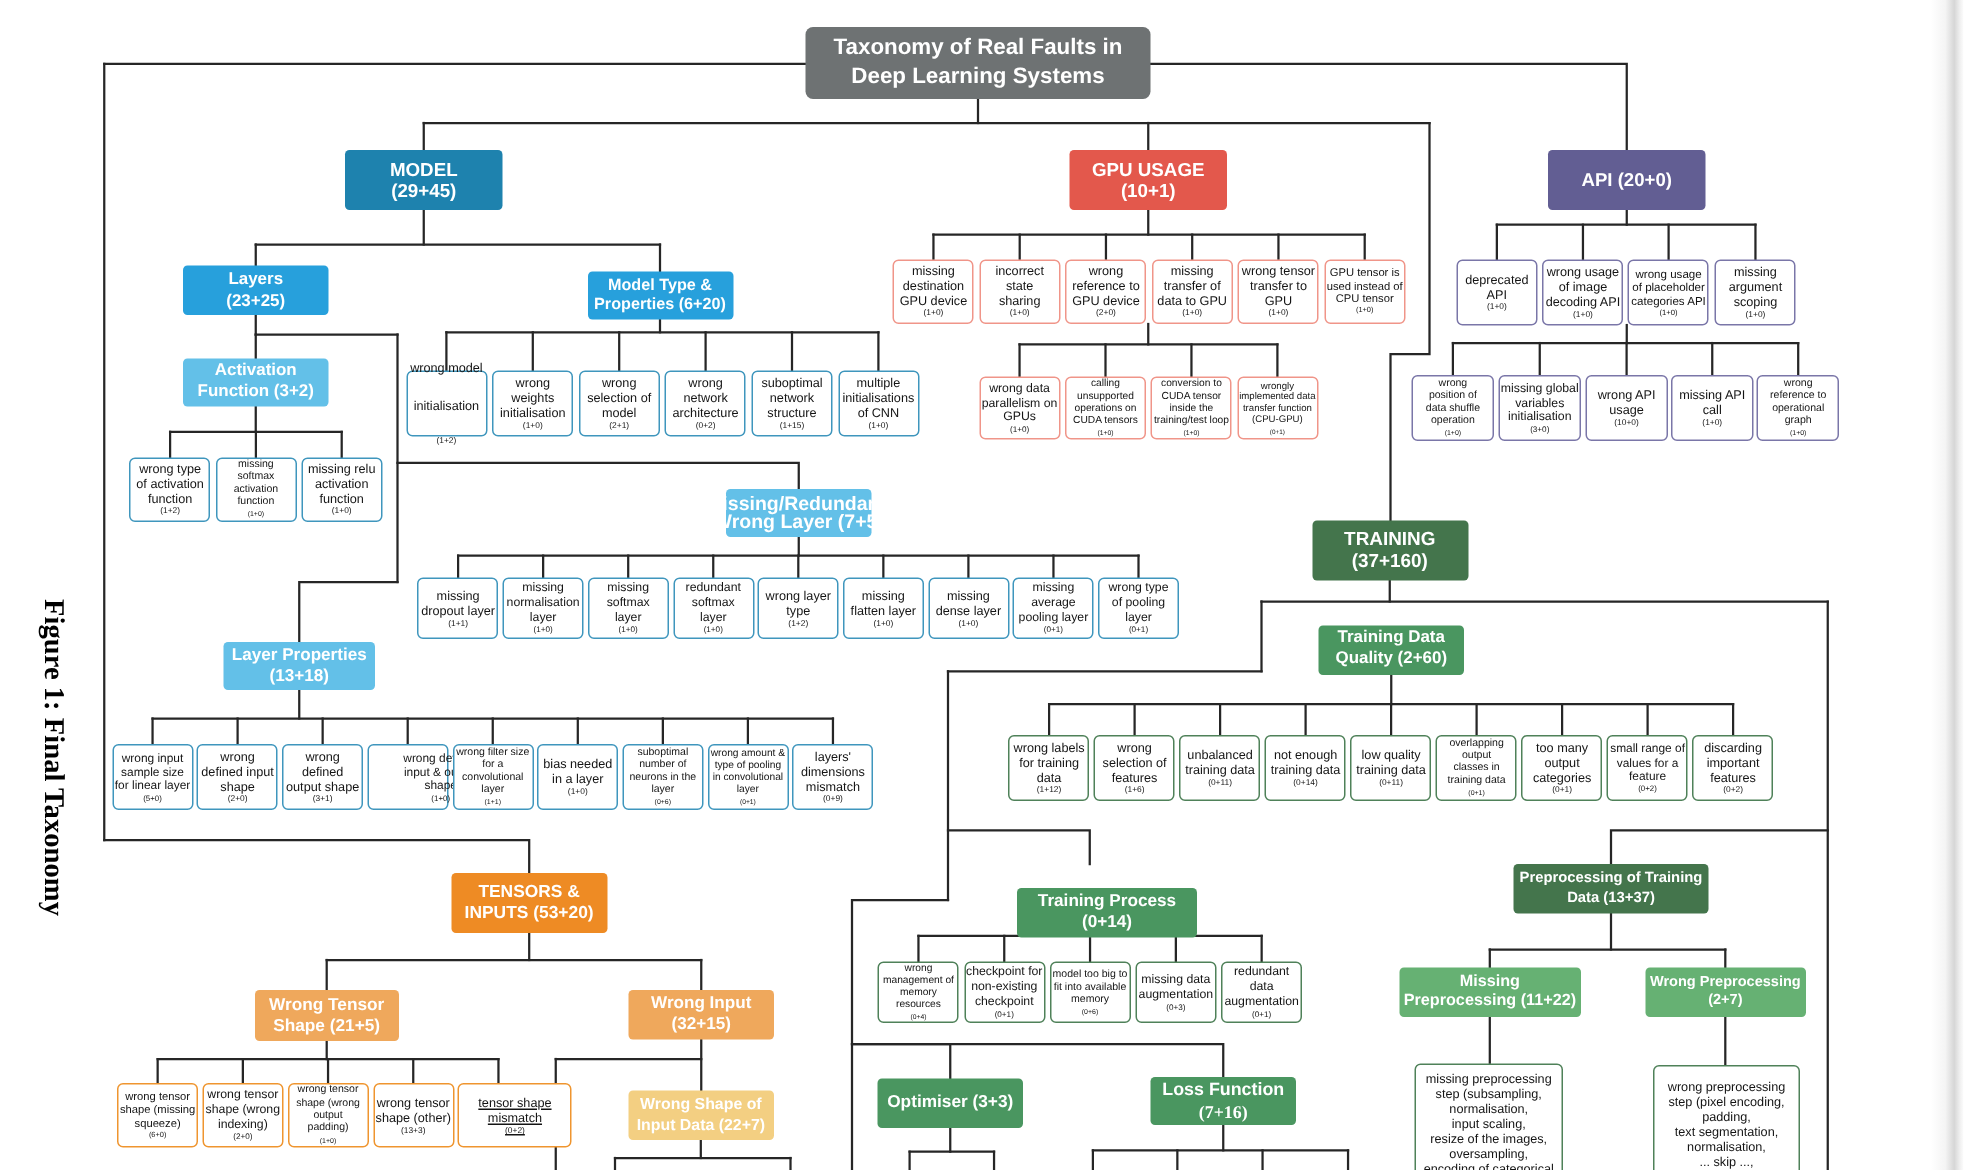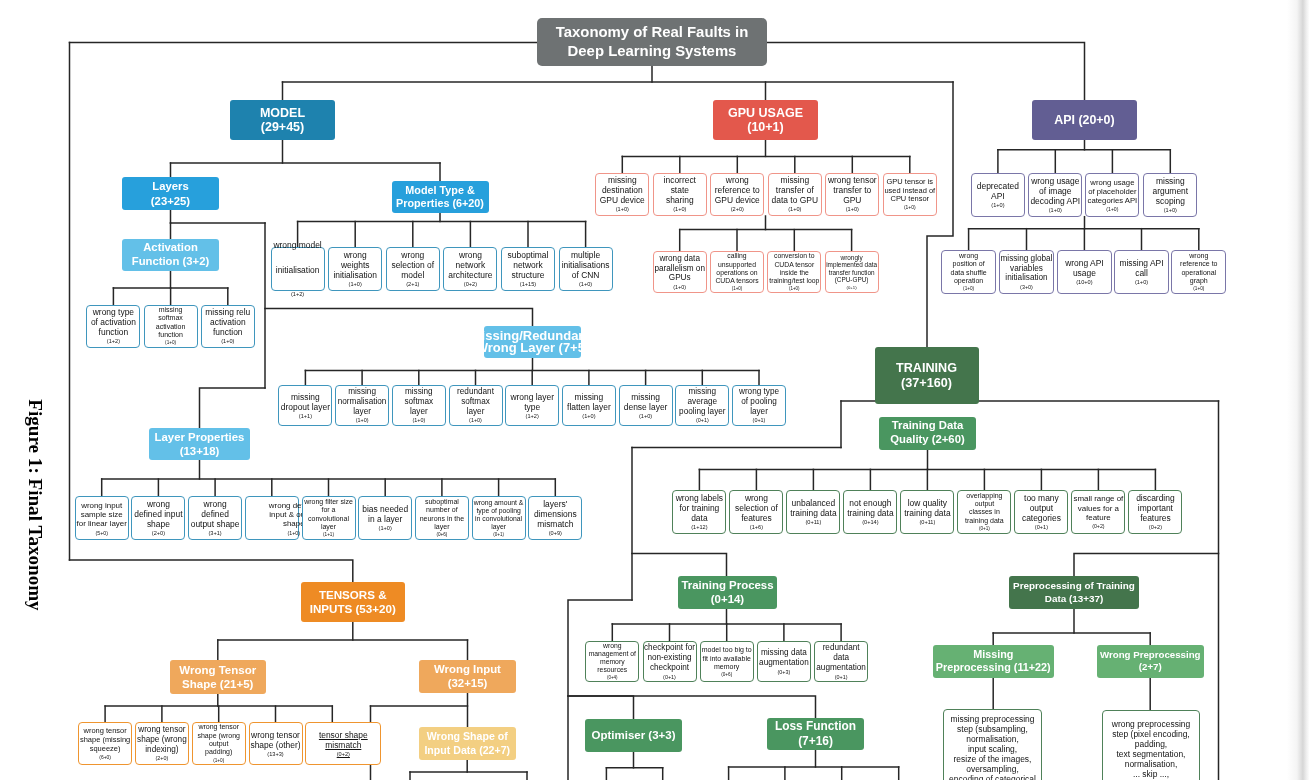--- a/index.html
+++ b/index.html
@@ -543,21 +543,21 @@
       <div class="node leaf n-leaf-o" style="left: 248.5px; top: 721.9px; width: 54px; height: 43.3px;">
         <span class="ln">wrong tensor</span>
         <span class="ln">shape (other)</span>
         <span class="cnt">(13+3)</span>
       </div>
       <div class="node leaf n-leaf-o" style="left: 305.3px; top: 721.9px; width: 76px; height: 43.3px; text-decoration: underline;">
         <span class="ln">tensor shape</span>
         <span class="ln">mismatch</span>
         <span class="cnt">(0+2)</span>
       </div>
-      <div class="node hdr n-hdr-g1" style="left: 874.5px; top: 347px; width: 104px; height: 57px; font-size: 12.6px;">
+      <div class="node hdr n-hdr-g1" style="left: 874.5px; top: 347px; width: 104px; height: 40px; font-size: 12.6px;">
         <span class="ln" style="line-height: 14.6px;">TRAINING</span>
         <span class="ln" style="line-height: 14.6px;">(37+160)</span>
       </div>
       <div class="node hdr n-hdr-g2" style="left: 879px; top: 417px; width: 97px; height: 32.5px; font-size: 11.3px;">
         <span class="ln" style="line-height: 13.9px;">Training Data</span>
         <span class="ln" style="line-height: 13.9px;">Quality (2+60)</span>
       </div>
       <div class="node leaf n-leaf-g" style="left: 672.4px; top: 490.2px; width: 54px; height: 43.4px;">
         <span class="ln">wrong labels</span>
         <span class="ln">for training</span>
@@ -603,21 +603,21 @@
         <span class="ln" style="line-height: 9.40557px;">values for a</span>
         <span class="ln" style="line-height: 9.40557px;">feature</span>
         <span class="cnt" style="font-size: 5.27125px; line-height: 9.03189px;">(0+2)</span>
       </div>
       <div class="node leaf n-leaf-g" style="left: 1128.4px; top: 490.2px; width: 54px; height: 43.4px;">
         <span class="ln">discarding</span>
         <span class="ln">important</span>
         <span class="ln">features</span>
         <span class="cnt">(0+2)</span>
       </div>
-      <div class="node hdr n-hdr-g2" style="left: 678px; top: 576px; width: 99px; height: 32.5px; font-size: 11.45px;">
+      <div class="node hdr n-hdr-g2" style="left: 678px; top: 592px; width: 120px; height: 32.5px; font-size: 11.45px;">
         <span class="ln" style="line-height: 14.1px;">Training Process</span>
         <span class="ln" style="line-height: 14.1px;">(0+14)</span>
       </div>
       <div class="node leaf n-leaf-g" style="left: 585.3px; top: 640.9px; width: 54px; height: 41.6px; padding-top: 1px; padding-bottom: 0.2px; font-size: 6.82746px;">
         <span class="ln" style="line-height: 8.07688px;">wrong</span>
         <span class="ln" style="line-height: 8.07688px;">management of</span>
         <span class="ln" style="line-height: 8.07688px;">memory</span>
         <span class="ln" style="line-height: 8.07688px;">resources</span>
         <span class="cnt" style="font-size: 4.5266px; line-height: 7.75599px;">(0+4)</span>
       </div>
@@ -642,21 +642,21 @@
         <span class="ln" style="line-height: 9.69646px;">redundant</span>
         <span class="ln" style="line-height: 9.69646px;">data</span>
         <span class="ln" style="line-height: 9.69646px;">augmentation</span>
         <span class="cnt" style="font-size: 5.43428px; line-height: 9.31122px;">(0+1)</span>
       </div>
       <div class="node hdr n-hdr-g2" style="left: 585px; top: 719px; width: 97px; height: 33px; font-size: 11.5px;">
         <span class="ln" style="line-height: 14.2px;">Optimiser (3+3)</span>
       </div>
       <div class="node hdr n-hdr-g2" style="left: 767px; top: 718px; width: 97px; height: 32px; font-size: 11.9px;">
         <span class="ln" style="line-height: 14.6px;">Loss  Function</span>
-        <span class="ln" style="line-height: 14.6px;">(7+16)</span>
+        <span class="ln" style="line-height: 14.6px; font-family: Liberation Serif, serif;">(7+16)</span>
       </div>
       <div class="node hdr n-hdr-g1" style="left: 1009px; top: 576px; width: 130px; height: 33px; font-size: 9.894px;">
         <span class="ln" style="line-height: 12.804px;">Preprocessing of Training</span>
         <span class="ln" style="line-height: 12.804px;">Data (13+37)</span>
       </div>
       <div class="node hdr n-hdr-g3" style="left: 933px; top: 645px; width: 120.5px; height: 32.5px; font-size: 10.8px;">
         <span class="ln" style="line-height: 13.4px;">Missing</span>
         <span class="ln" style="line-height: 13.4px;">Preprocessing (11+22)</span>
       </div>
       <div class="node hdr n-hdr-g3" style="left: 1096.5px; top: 645px; width: 107.5px; height: 32.5px; font-size: 9.69127px;">

